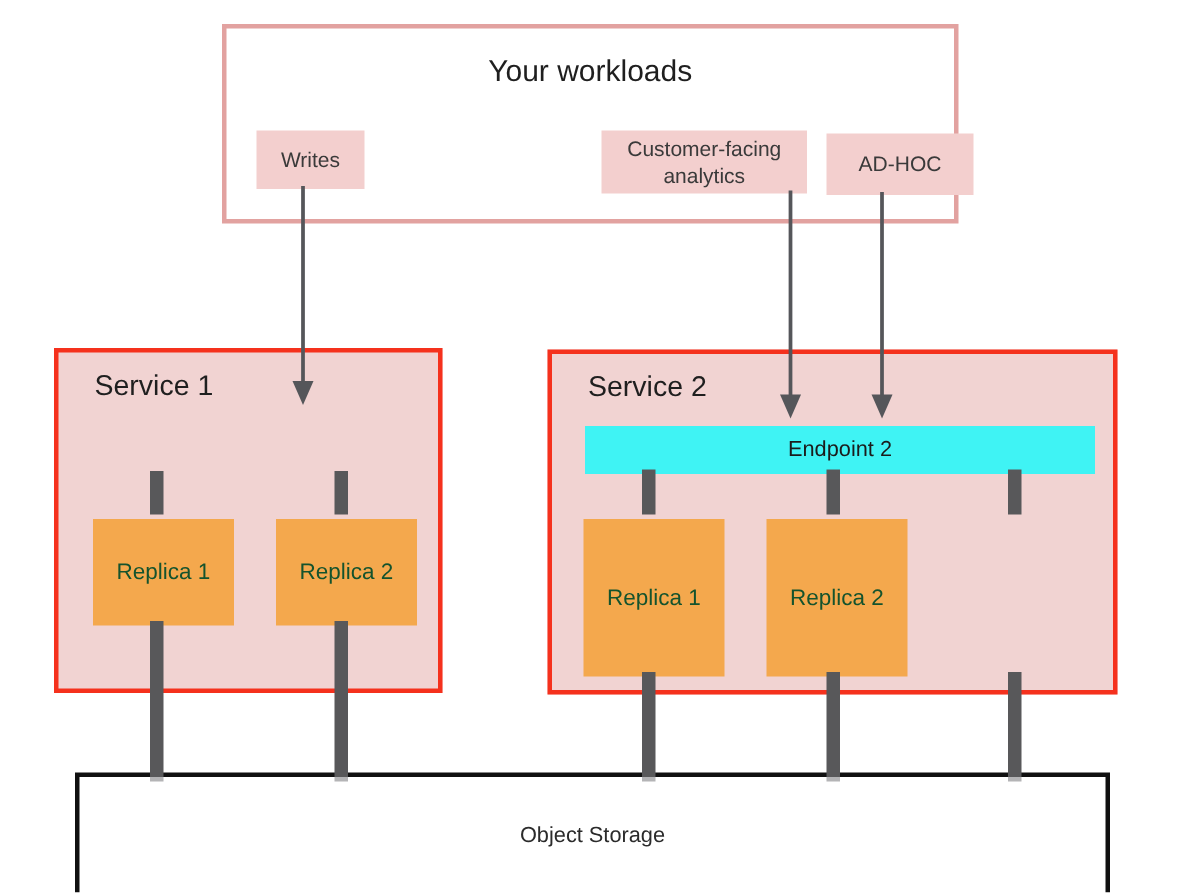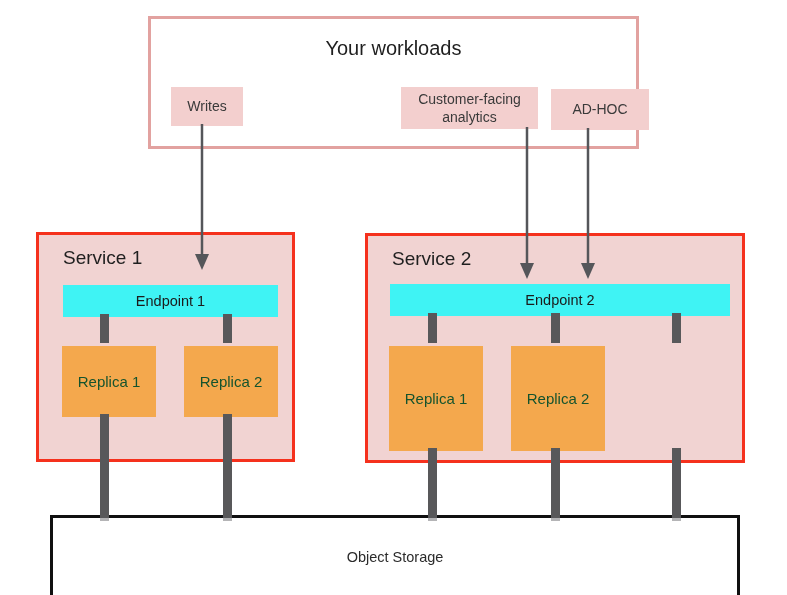--- a/index.html
+++ b/index.html
@@ -164,21 +164,20 @@
 
   <div class="workloads-box">
     <div class="workloads-title">Your workloads</div>
     <div class="witem writes">Writes</div>
     <div class="witem adhoc">AD-HOC</div>
     <div class="witem analytics">Customer-facing analytics</div>
   </div>
 
   <div class="service service1">
     <div class="service-title">Service 1</div>
-    <div class="endpoint">Endpoint 1</div>
     <div class="replica r1">Replica 1</div>
     <div class="replica r2">Replica 2</div>
   </div>
 
   <div class="service service2">
     <div class="service-title">Service 2</div>
     <div class="endpoint">Endpoint 2</div>
     <div class="replica r1">Replica 1</div>
     <div class="replica r2">Replica 2</div>
   </div>

